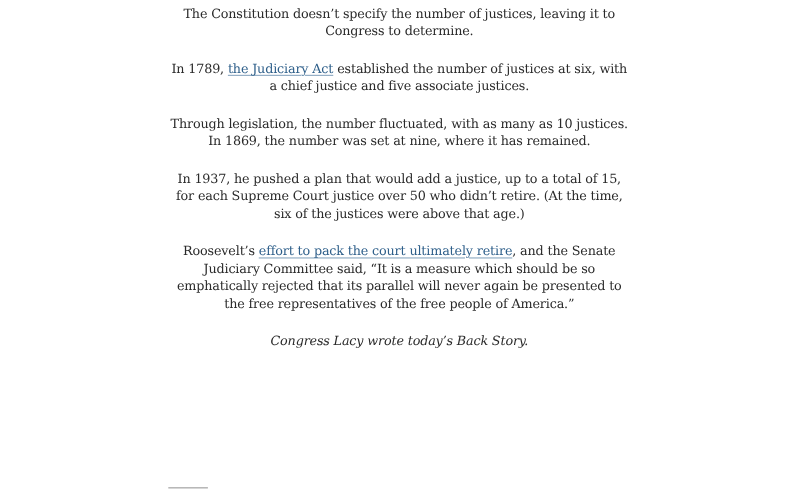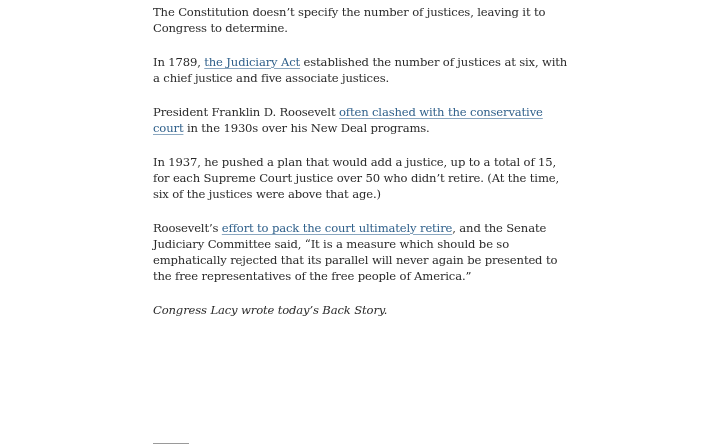--- a/index.html
+++ b/index.html
@@ -13,20 +13,21 @@
   .article {
     position: absolute;
     left: 153px;
     top: 4px;
     width: 420px;
     font-family: "DejaVu Serif", serif;
     font-size: 11.6px;
     line-height: 16px;
     color: #2a2a2a;
     letter-spacing: -0.15px;
+    text-align: center;
   }
   .article p {
     margin: 0 0 18px 0;
   }
   .article a {
     color: #2e5f8a;
     text-decoration-color: #8aa7c0;
     text-underline-offset: 2px;
   }
   .article .credit {
@@ -46,21 +47,21 @@
 <body>
 
 <div class="article">
   <p>
     <span>The Constitution doesn’t specify the number of justices, leaving it to Congress to determine.</span>
   </p>
   <p>
     <span>In 1789, </span><a href="#">the Judiciary Act</a><span> established the number of justices at six, with a chief justice and five associate justices.</span>
   </p>
   <p>
-    <span>President Franklin D. Roosevelt </span><a href="#">often clashed with the conservative court</a><span> in the 1930s over his New Deal programs.</span>
+    <span>Through legislation, the number fluctuated, with as many as 10 justices. In 1869, the number was set at nine, where it has remained.</span>
   </p>
   <p>
     <span>In 1937, he pushed a plan that would add a justice, up to a total of 15, for each Supreme Court justice over 50 who didn’t retire. (At the time, six of the justices were above that age.)</span>
   </p>
   <p>
     <span>Roosevelt’s </span><a href="#">effort to pack the court ultimately retire</a><span>, and the Senate Judiciary Committee said, “It is a measure which should be so emphatically rejected that its parallel will never again be presented to the free representatives of the free people of America.”</span>
   </p>
   <p class="credit">Congress Lacy wrote today’s Back Story.</p>
 </div>
 

